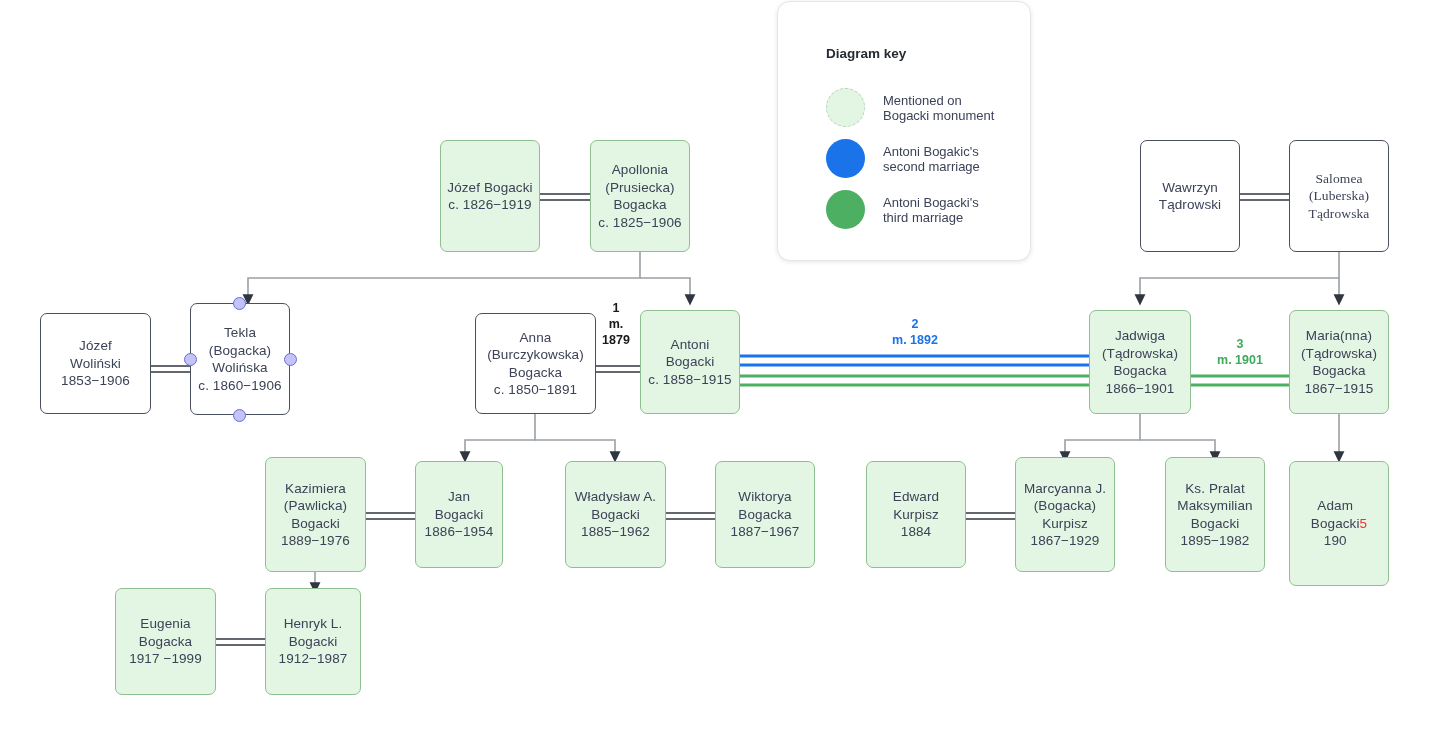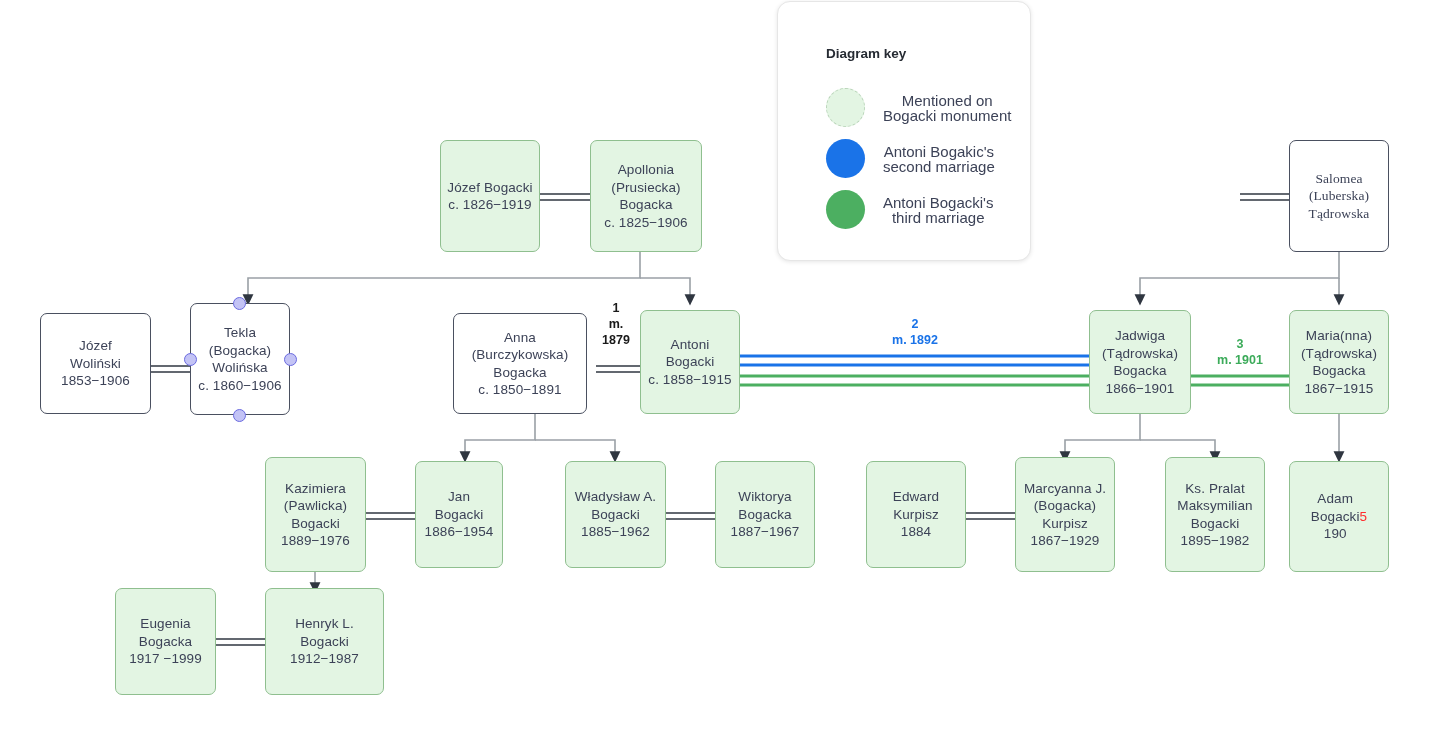--- a/index.html
+++ b/index.html
@@ -94,25 +94,24 @@
   }
   .swatch {
     width: 39px; height: 39px;
     border-radius: 50%;
     flex: 0 0 auto;
   }
   .swatch.pale  { background: #e3f5e3; border: 1px dashed #b9d5b9; }
   .swatch.blue  { background: #1a73e8; }
   .swatch.green { background: #4caf61; }
   .legend-text {
-    font-size: 15px;
+    font-size: 13px;
     line-height: 15px;
     color: #3c4257;
     white-space: pre-line;
-    text-align: center;
   }
   .red-char { color: #ff2d2d; }
 </style>
 </head>
 <body>
 
 <div id="canvas">
 
   <svg class="edges" viewBox="0 0 1432 752" xmlns="http://www.w3.org/2000/svg">
     <defs>
@@ -208,44 +207,46 @@
 m.
 1879</div>
   <div class="edge-label blue" style="left:840px; top:316px; width:150px;">2
 m. 1892</div>
   <div class="edge-label green" style="left:1192px; top:336px; width:96px;">3
 m. 1901</div>
 
   <div class="node green" style="left:440px; top:140px; width:100px; height:112px;">Józef Bogacki
 c. 1826−1919</div>
 
-  <div class="node green" style="left:590px; top:140px; width:112px; height:112px;">Apollonia
+  <div class="node green" style="left:590px; top:140px; width:100px; height:112px;">Apollonia
 (Prusiecka)
 Bogacka
 c. 1825−1906</div>
 
+  <div class="node white" style="left:1140px; top:140px; width:100px; height:112px;">Wawrzyn
+Tądrowski</div>
 
   <div class="node white" style="left:1289px; top:140px; width:100px; height:112px;font-family:Liberation Serif, serif;">Salomea
 (Luberska)
 Tądrowska</div>
 
   <div class="node white" style="left:40px; top:313px; width:111px; height:101px;">Józef
 Woliński
 1853−1906</div>
 
   <div class="node selected" style="left:190px; top:303px; width:100px; height:112px;">Tekla
 (Bogacka)
 Wolińska
 c. 1860−1906</div>
   <div class="handle" style="left:233px; top:297px;"></div>
   <div class="handle" style="left:233px; top:409px;"></div>
   <div class="handle" style="left:184px; top:353px;"></div>
   <div class="handle" style="left:284px; top:353px;"></div>
 
-  <div class="node white" style="left:453px; top:313px; width:134px; height:101px;">Anna
+  <div class="node white" style="left:475px; top:313px; width:121px; height:101px;">Anna
 (Burczykowska)
 Bogacka
 c. 1850−1891</div>
 
   <div class="node green" style="left:640px; top:310px; width:100px; height:104px;">Antoni
 Bogacki
 c. 1858−1915</div>
 
   <div class="node green" style="left:1089px; top:310px; width:102px; height:104px;">Jadwiga
 (Tądrowska)
@@ -280,25 +281,25 @@
   <div class="node green" style="left:1015px; top:457px; width:100px; height:115px;">Marcyanna J.
 (Bogacka)
 Kurpisz
 1867−1929</div>
 
   <div class="node green" style="left:1165px; top:457px; width:100px; height:115px;">Ks. Pralat
 Maksymilian
 Bogacki
 1895−1982</div>
 
-  <div class="node green" style="left:1289px; top:461px; width:100px; height:111px;"><span>Adam
+  <div class="node green" style="left:1289px; top:461px; width:100px; height:125px;"><span>Adam
 Bogacki
 190</span><span class="red-char">5</span></div>
 
   <div class="node green" style="left:115px; top:588px; width:101px; height:107px;">Eugenia
 Bogacka
 1917 −1999</div>
 
-  <div class="node green" style="left:265px; top:588px; width:119px; height:107px;">Henryk L.
+  <div class="node green" style="left:265px; top:588px; width:96px; height:107px;">Henryk L.
 Bogacki
 1912−1987</div>
 
 </div>
 
 </body></html>

